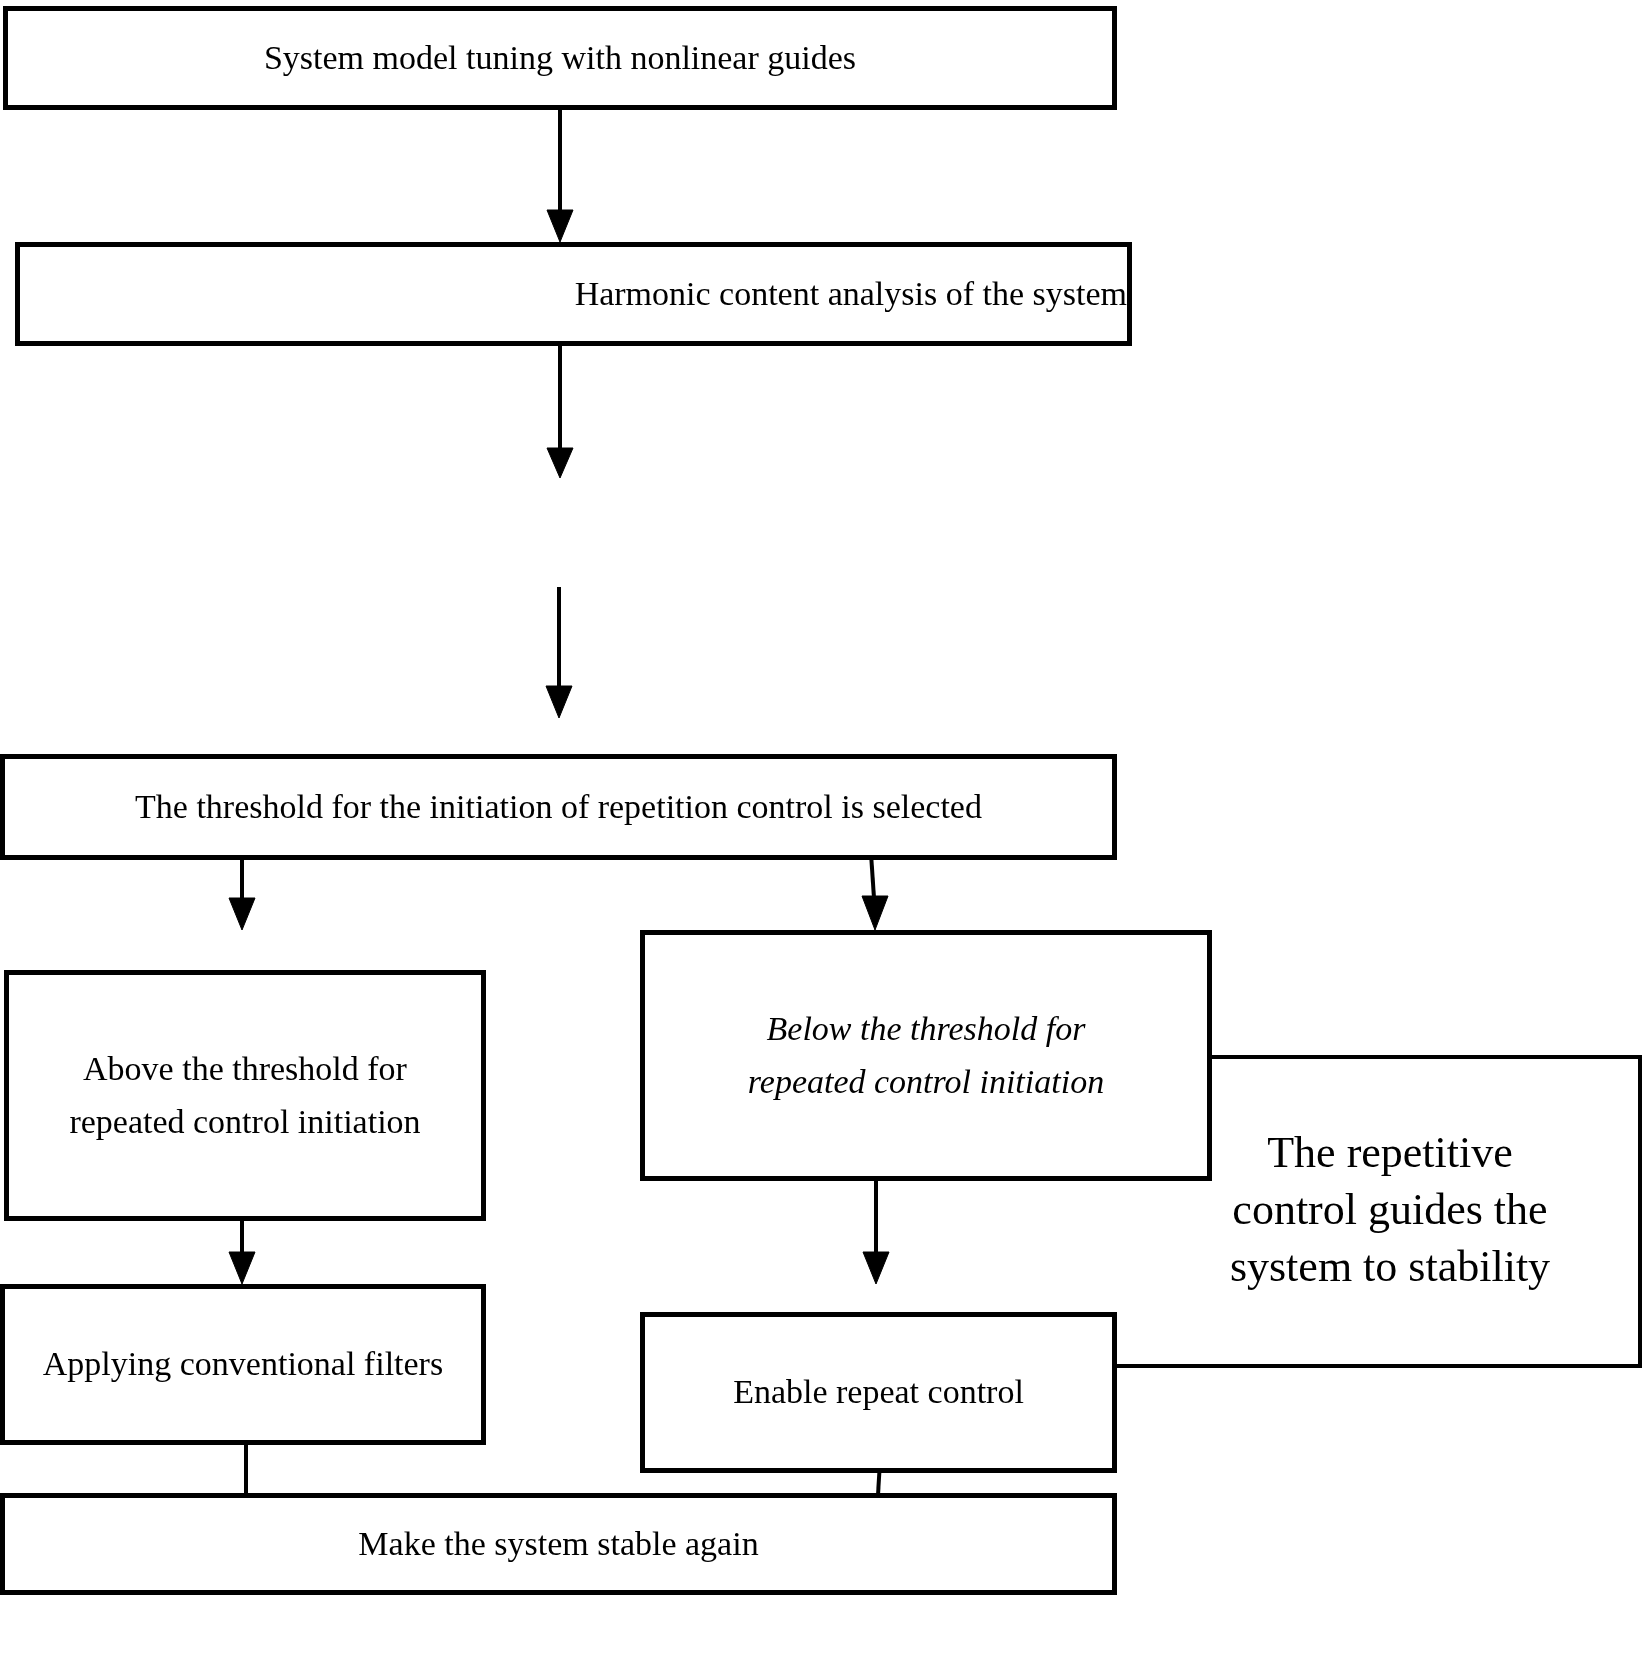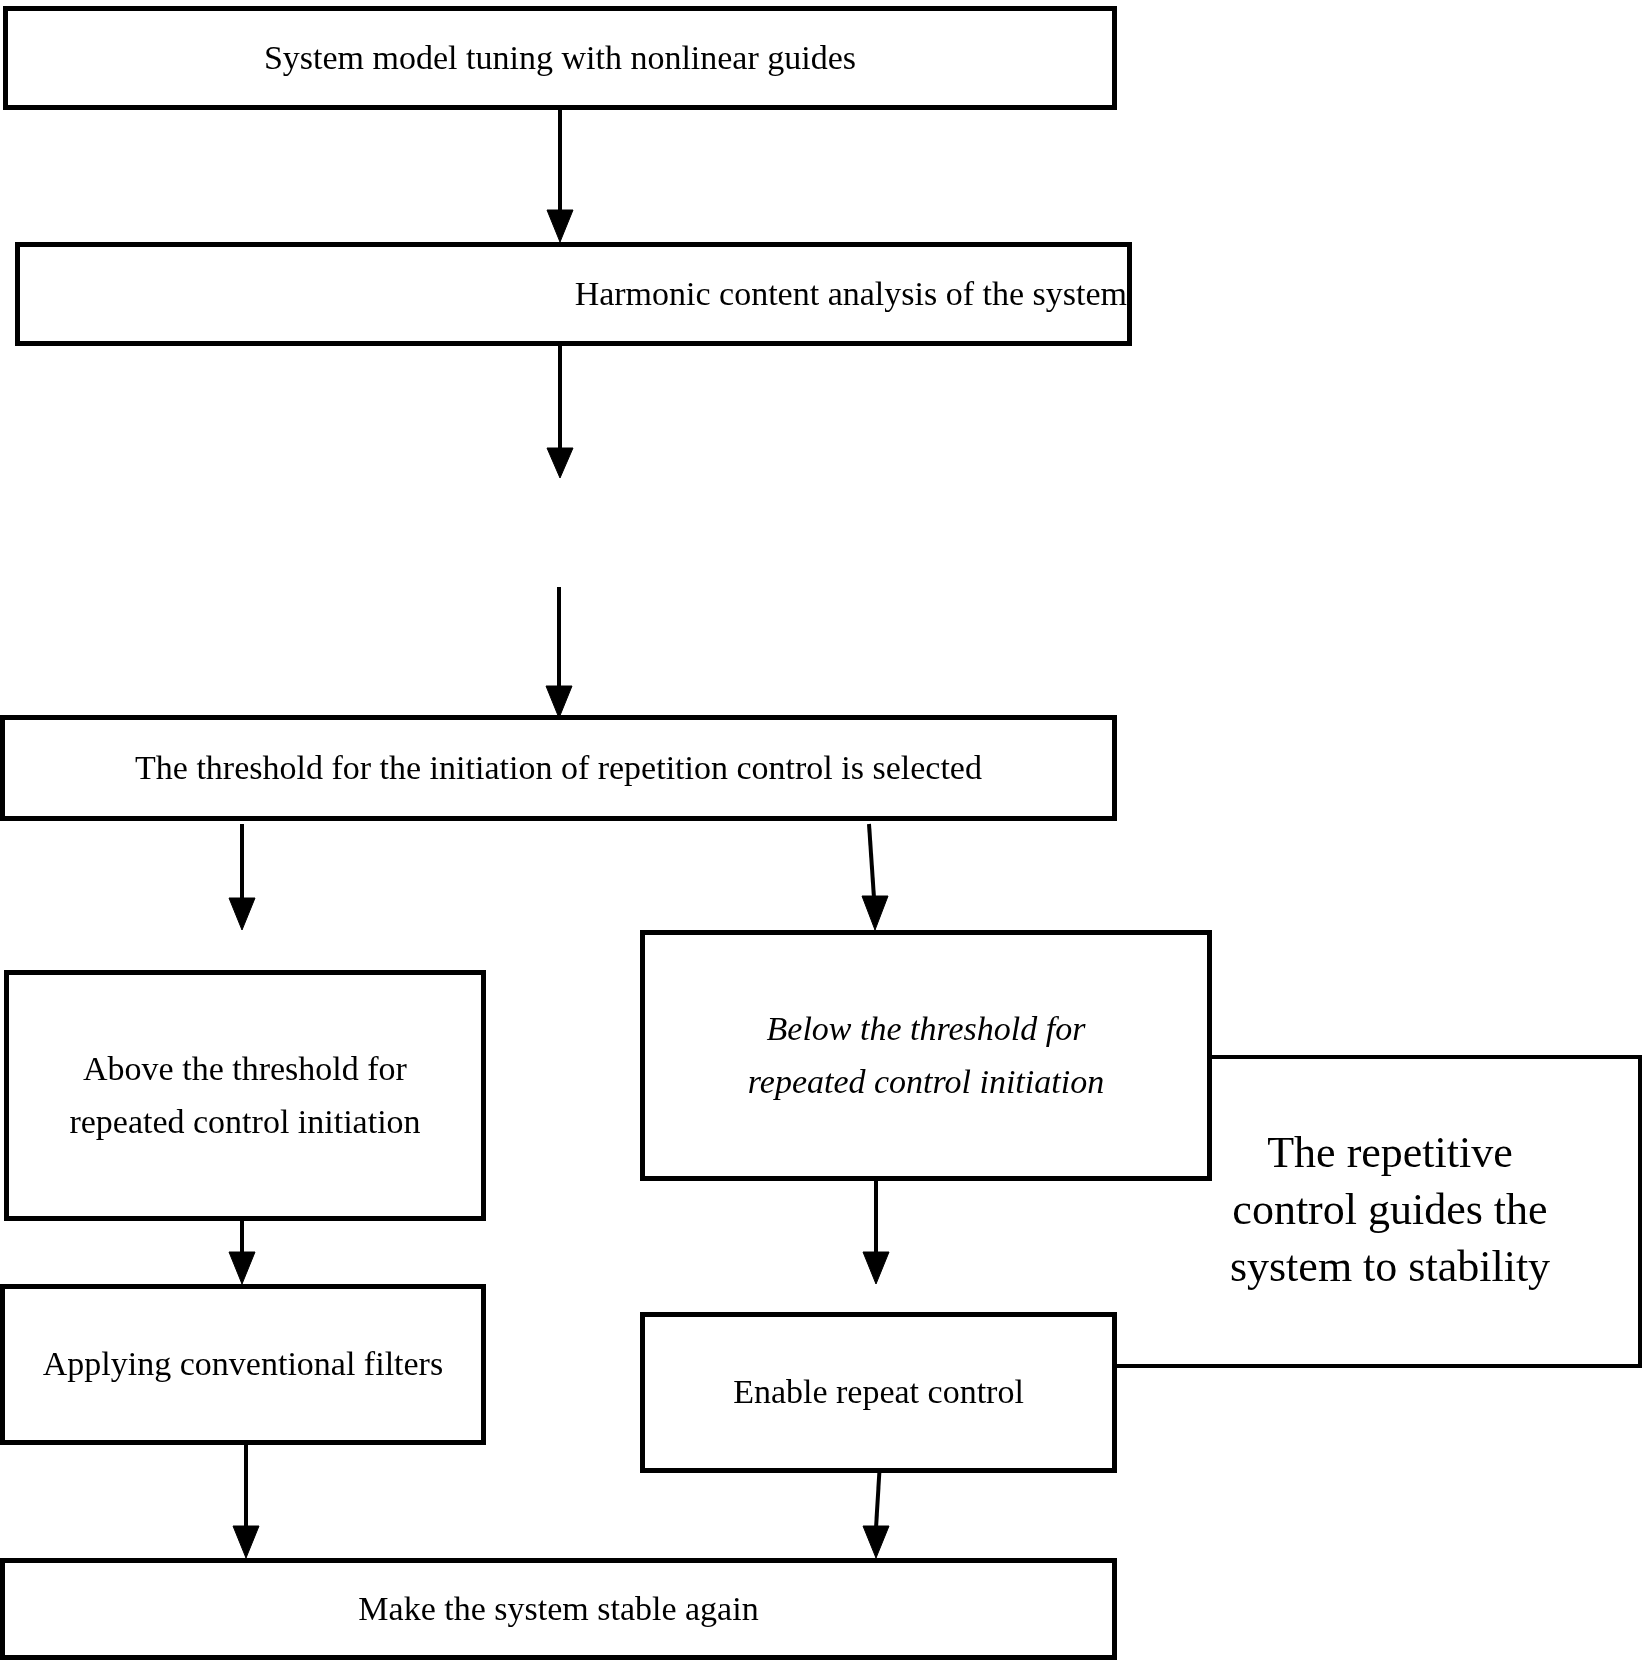--- a/index.html
+++ b/index.html
@@ -38,28 +38,28 @@
   .node span {
     font-size: 34px;
     line-height: 1.55;
     white-space: pre-line;
     display: inline-block;
   }
   
   #n1 { left: 3px;   top: 6px;    width: 1114px; height: 104px; }
   #n2 { left: 15px;   top: 242px;  width: 1117px; height: 104px; justify-content: flex-end; }
   #n3 { left: 0px;   top: 478px;  width: 1117px; height: 109px; }
-  #n4 { left: 0px;   top: 715px;  width: 1117px; height: 106px; }
+  #n4 { left: 0px;   top: 754px;  width: 1117px; height: 106px; }
   
   #n5 { left: 4px;   top: 930px;  width: 482px;  height: 251px; margin-top: 40px; }
   #n6 { left: 640px; top: 930px;  width: 572px;  height: 251px; font-style: italic; }
   #n7 { left: 0px;   top: 1284px; width: 486px;  height: 161px; }
   #n8 { left: 640px; top: 1312px; width: 477px;  height: 161px; }
   
-  #n9 { left: 0px;   top: 1558px; width: 1117px; height: 102px; }
+  #n9 { left: 0px;   top: 1493px; width: 1117px; height: 102px; }
 
   .side-note {
     position: absolute;
     left: 1200px;
     top: 1124px;
     width: 380px;
     font-size: 44px;
     line-height: 57px;
     text-align: center;
     white-space: pre-line;

